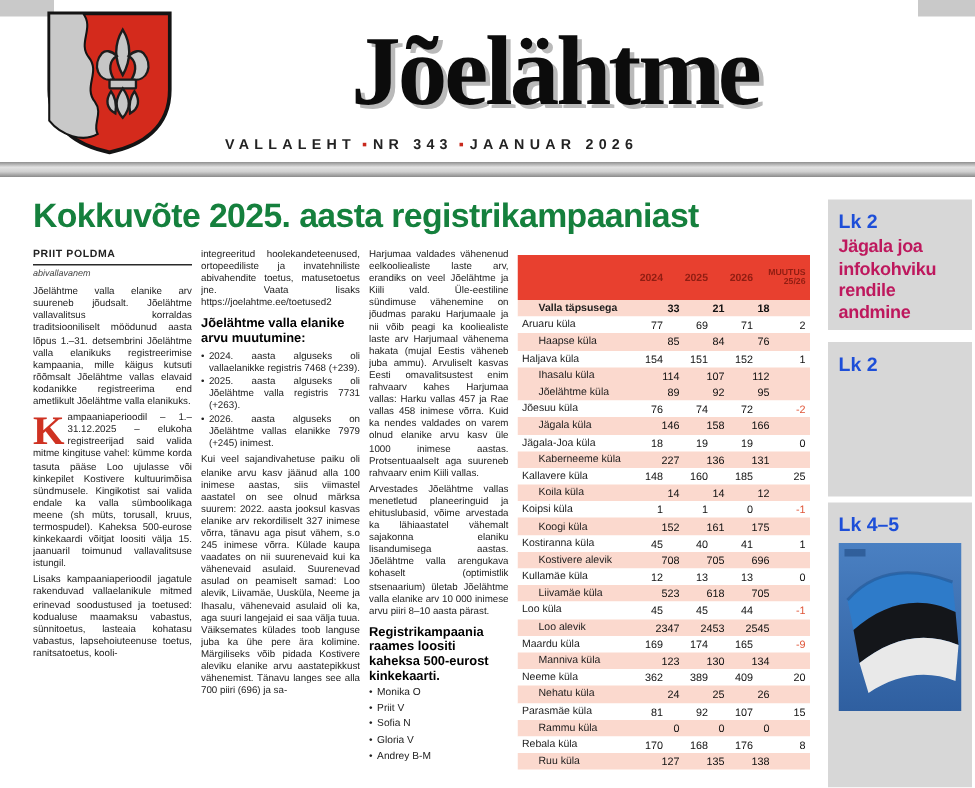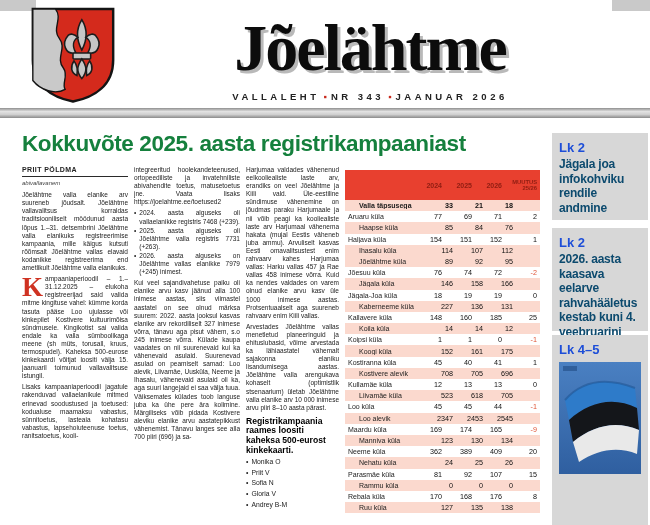--- a/index.html
+++ b/index.html
@@ -10,21 +10,21 @@
   .corner-strip { position:absolute; top:0; height:11px; background:#c9c9c9; }
   .corner-strip.left { left:0; width:36px; }
   .corner-strip.right { right:0; width:38px; }
 
   
   .masthead { position:absolute; left:0; top:0; width:650px; height:108px; }
   .coa { position:absolute; left:28px; top:6px; width:90px; height:98px; }
   .mast-title { position:absolute; left:150px; top:8px; width:440px; text-align:center;
     font-family:"Liberation Serif", serif; font-weight:700; font-size:66px; line-height:80px;
     letter-spacing:-2px; color:#0c0c0c; text-shadow:3px 3px 0 #b9b9b9; }
-  .tagline { position:absolute; left:150px; top:91px; width:440px; text-align:center;
+  .tagline { position:absolute; left:150px; top:91px; width:440px; 
     font-size:9.5px; font-weight:700; letter-spacing:3.5px; color:#222; }
   .tagline .dot { color:#c8291d; margin:0 4px; letter-spacing:0; }
   .rule-band { position:absolute; left:0; top:108px; width:650px; height:10px;
     background:linear-gradient(#8f8f8f, #e2e2e2 35%, #cfcfcf 65%, #8a8a8a); }
 
   
   .headline { position:absolute; left:22px; top:131px; width:520px;
     font-size:22.5px; font-weight:800; letter-spacing:-0.4px; color:#15803d; }
   .byline-name { font-size:7px; font-weight:800; letter-spacing:.4px;
     border-bottom:1px solid #2a2a2a; padding-bottom:2px; margin-bottom:2px; }
@@ -59,21 +59,21 @@
   .tnum { font-size:7.2px; text-align:right; padding-right:3px; color:#111; }
   .tnum.neg { color:#df5538; }
   .b { font-weight:800; }
 
   
   .sidebox { position:absolute; left:552px; width:96px; background:#d7d7d7; padding:7px 7px 8px; }
   .box1 { top:133px; height:87px; }
   .box2 { top:228px; height:103px; }
   .box3 { top:335px; height:190px; }
   .lk { color:#1d4ed8; font-size:13px; font-weight:800; margin-bottom:2px; }
-  .sidetext { font-size:12px; font-weight:700; line-height:14.5px; color:#0c4a6e; letter-spacing:-0.2px; }
+  .sidetext { font-size:12px; font-weight:700; line-height:14.5px; color:#be185d; letter-spacing:-0.2px; }
   .flagimg { display:block; width:82px; height:112px; margin-top:5px; }
 </style>
 </head>
 <body>
 
 <div class="page">
 
   <div class="corner-strip left"></div>
   <div class="corner-strip right"></div>
 
@@ -103,20 +103,21 @@
   <div class="col col1">
     <div class="byline-name">PRIIT PÕLDMA</div>
     <div class="byline-role">abivallavanem</div>
     <p>Jõelähtme valla elanike arv suureneb jõudsalt. Jõelähtme vallavalitsus korraldas traditsiooniliselt möödunud aasta lõpus 1.–31. detsembrini Jõelähtme valla elanikuks registreerimise kampaania, mille käigus kutsuti rõõmsalt Jõelähtme vallas elavaid kodanikke registreerima end ametlikult Jõelähtme valla elanikuks.</p>
     <p><span class="dropcap">K</span><span>ampaaniaperioodil – 1.–31.12.2025 – elukoha registreerijad said valida mitme kingituse vahel: kümme korda tasuta pääse Loo ujulasse või kinkepilet Kostivere kultuurimõisa sündmusele. Kingikotist sai valida endale ka valla sümboolikaga meene (sh müts, torusall, kruus, termospudel). Kaheksa 500-eurose kinkekaardi võitjat loositi välja 15. jaanuaril toimunud vallavalitsuse istungil.</span></p>
     <p>Lisaks kampaaniaperioodil jagatule rakenduvad vallaelanikule mitmed erinevad soodustused ja toetused: kodualuse maamaksu vabastus, sünnitoetus, lasteaia kohatasu vabastus, lapsehoiuteenuse toetus, ranitsatoetus, kooli-</p>
   </div>
 
   <div class="col col2">
     <p>integreeritud hoolekandeteenused, ortopeediliste ja invatehniliste abivahendite toetus, matusetoetus jne. Vaata lisaks https://joelahtme.ee/toetused2</p>
+    <div class="subhead">Jõelähtme valla elanike arvu muutumine:</div>
     <ul class="blist">
       <li>
           <span class="bullet">•</span>
           <span>2024. aasta alguseks oli vallaelanikke registris 7468 (+239).</span>
         </li>
       <li>
           <span class="bullet">•</span>
           <span>2025. aasta alguseks oli Jõelähtme valla registris 7731 (+263).</span>
         </li>
       <li>
@@ -363,21 +364,20 @@
       </div>
   </div>
 
   <aside>
     <div class="sidebox box1">
       <div class="lk">Lk 2</div>
       <div class="sidetext">Jägala joa infokohviku rendile andmine</div>
     </div>
     <div class="sidebox box2">
       <div class="lk">Lk 2</div>
-      <div class="sidetext">2026. aasta kaasava eelarve rahvahääletus kestab kuni 4. veebruarini</div>
     </div>
     <div class="sidebox box3">
       <div class="lk">Lk 4–5</div>
       <svg class="flagimg" viewBox="0 0 82 112">
         <defs>
           <linearGradient id="sky" x1="0" y1="0" x2="0" y2="1">
             <stop offset="0" stop-color="#4a80c2"></stop>
               <stop offset="1" stop-color="#2f5fa0"></stop>
           </linearGradient>
         </defs>

